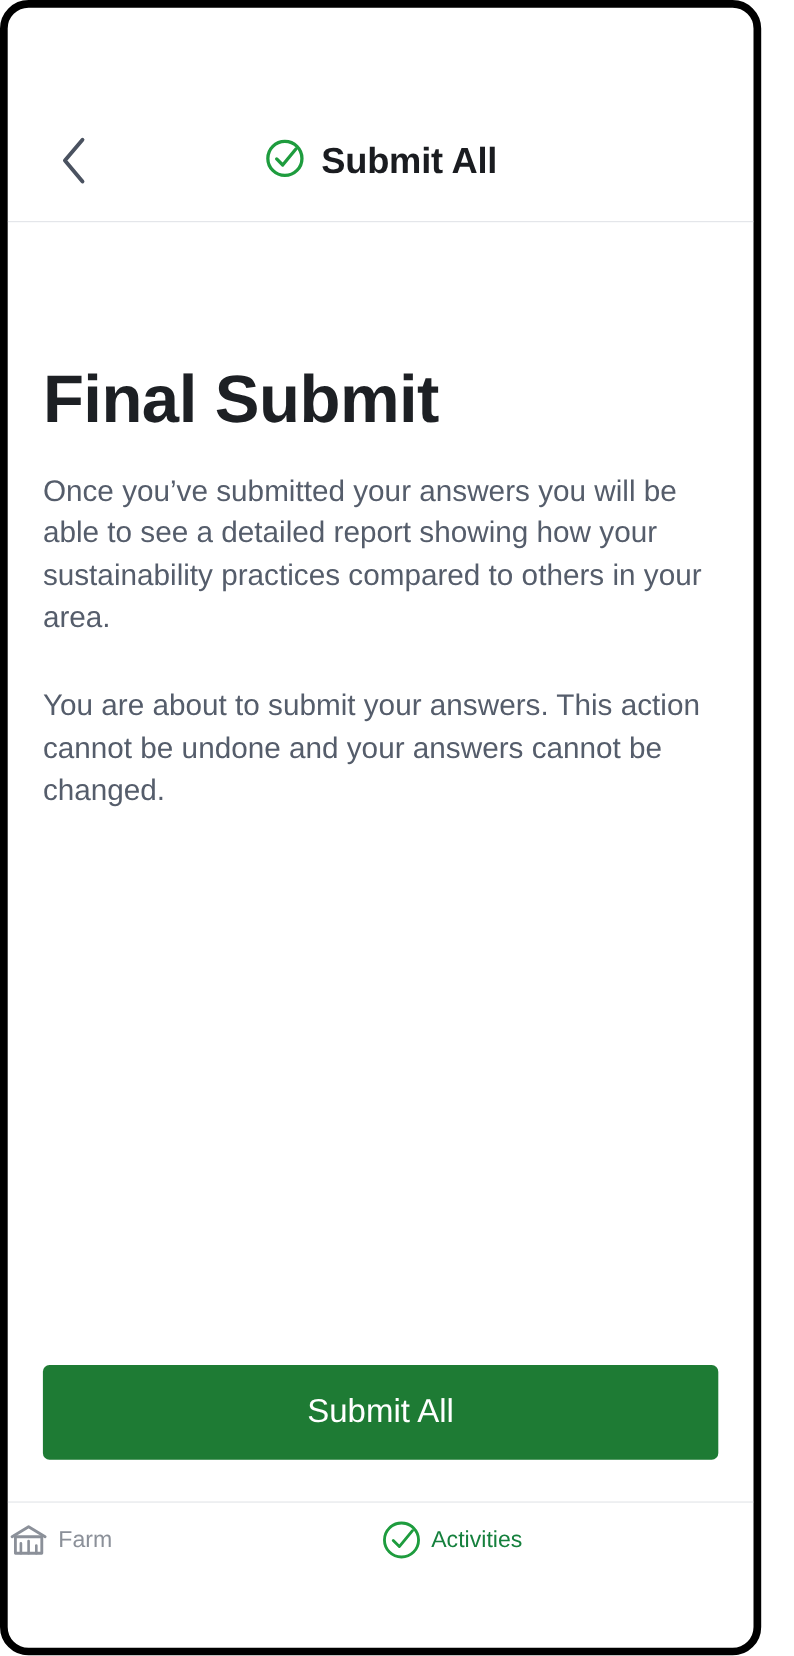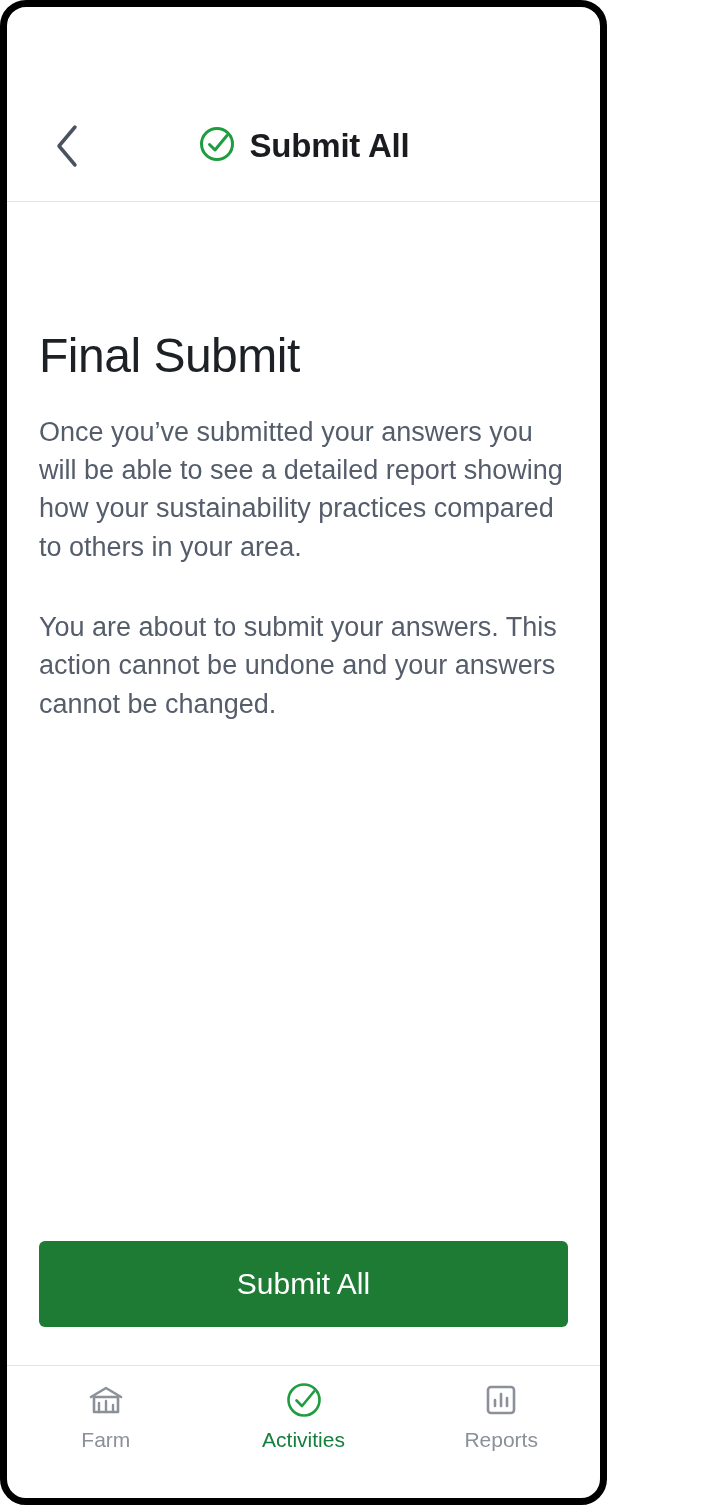--- a/index.html
+++ b/index.html
@@ -8,21 +8,21 @@
     background: #ffffff;
   }
   body {
     width: 722px;
     height: 1505px;
     font-family: "Liberation Sans", sans-serif;
     -webkit-font-smoothing: antialiased;
   }
   .phone {
     position: relative;
-    width: 607px;
+    width: 692px;
     height: 1505px;
     box-sizing: border-box;
     border: 7px solid #000000;
     border-radius: 26px;
     background: #ffffff;
     overflow: hidden;
     display: flex;
     flex-direction: column;
   }
 
@@ -68,22 +68,22 @@
   
   .content {
     flex: 1 1 auto;
     padding: 0 32px;
     display: flex;
     flex-direction: column;
     min-height: 0;
   }
   .page-title {
     margin-top: 128px;
-    font-size: 48px;
-    font-weight: normal;
+    font-size: 61px;
+    font-weight: bold;
     color: #1d2024;
     letter-spacing: -0.5px;
     line-height: 1.1;
   }
   .para {
     margin-top: 30px;
     font-size: 27px;
     line-height: 1.42;
     color: #555d6b;
   }
@@ -117,21 +117,21 @@
     flex: 0 0 auto;
     height: 118px;
     border-top: 1px solid #e2e4e8;
     display: flex;
     align-items: flex-start;
     padding-top: 14px;
   }
   .tab {
     flex: 1 1 0;
     display: flex;
-    flex-direction: column;
+    flex-direction: row;
     align-items: center;
     gap: 8px;
     cursor: pointer;
   }
   .tab-icon {
     height: 40px;
     display: flex;
     align-items: center;
     justify-content: center;
   }
@@ -195,24 +195,15 @@
     <div class="tab active">
       <div class="tab-icon">
         <svg width="38" height="38" viewBox="0 0 38 38" fill="none">
           <circle cx="19" cy="19" r="15.5" stroke="#1e9c3e" stroke-width="2.6"></circle>
           <path d="M11.5 19.5 L17 25 L29 10.5" stroke="#1e9c3e" stroke-width="2.6" stroke-linecap="round" stroke-linejoin="round"></path>
         </svg>
       </div>
       <div class="tab-label">Activities</div>
     </div>
 
-    <div class="tab">
-      <div class="tab-icon">
-        <svg width="34" height="34" viewBox="0 0 34 34" fill="none">
-          <rect x="4" y="4" width="26" height="26" rx="3" stroke="#8b9099" stroke-width="2.6"></rect>
-          <path d="M11 23 V17 M17 23 V11 M23 23 V15" stroke="#8b9099" stroke-width="2.6" stroke-linecap="round"></path>
-        </svg>
-      </div>
-      <div class="tab-label">Reports</div>
-    </div>
 
   </div>
 </div>
 
 </body></html>

